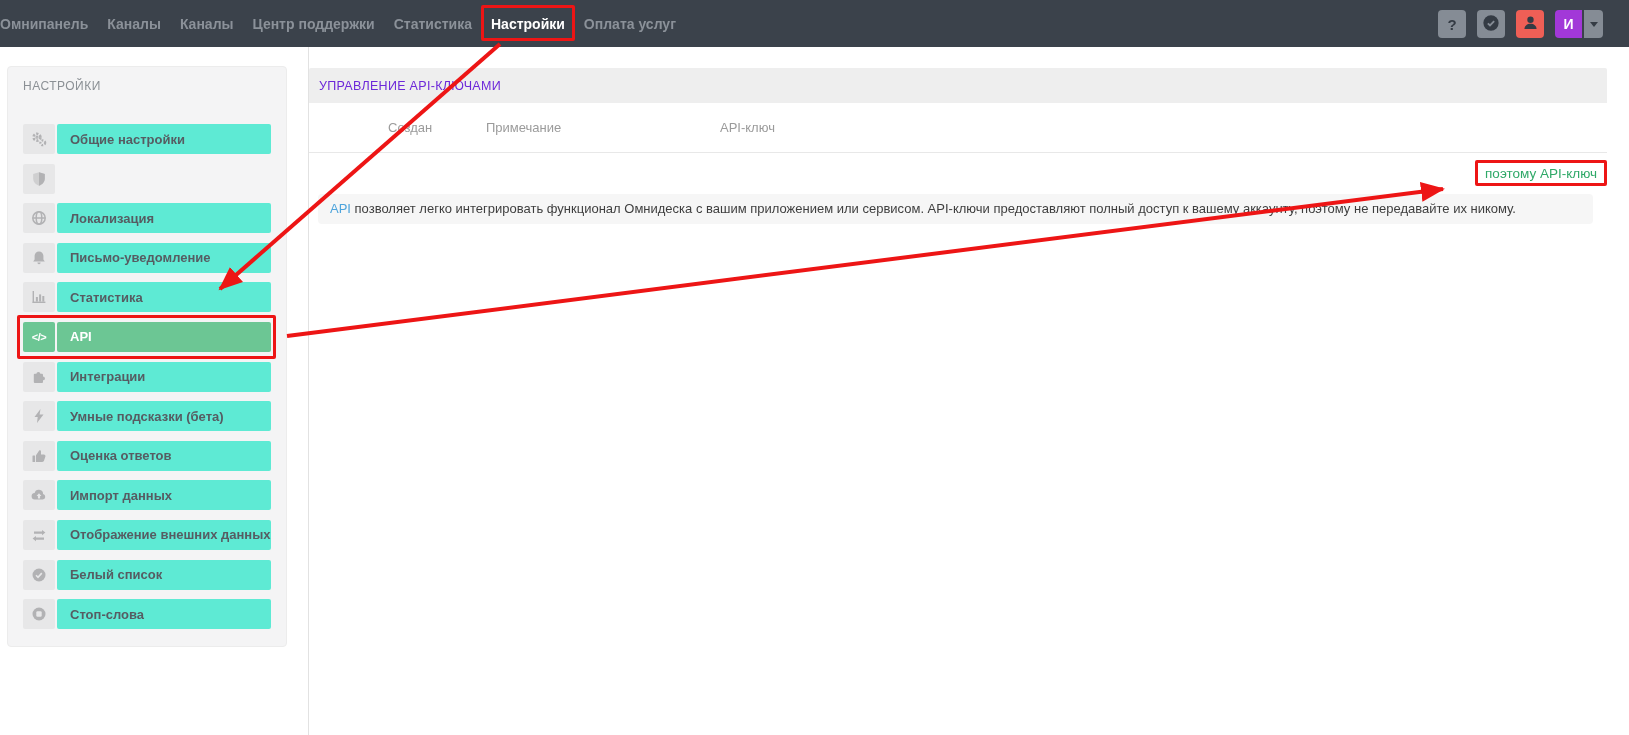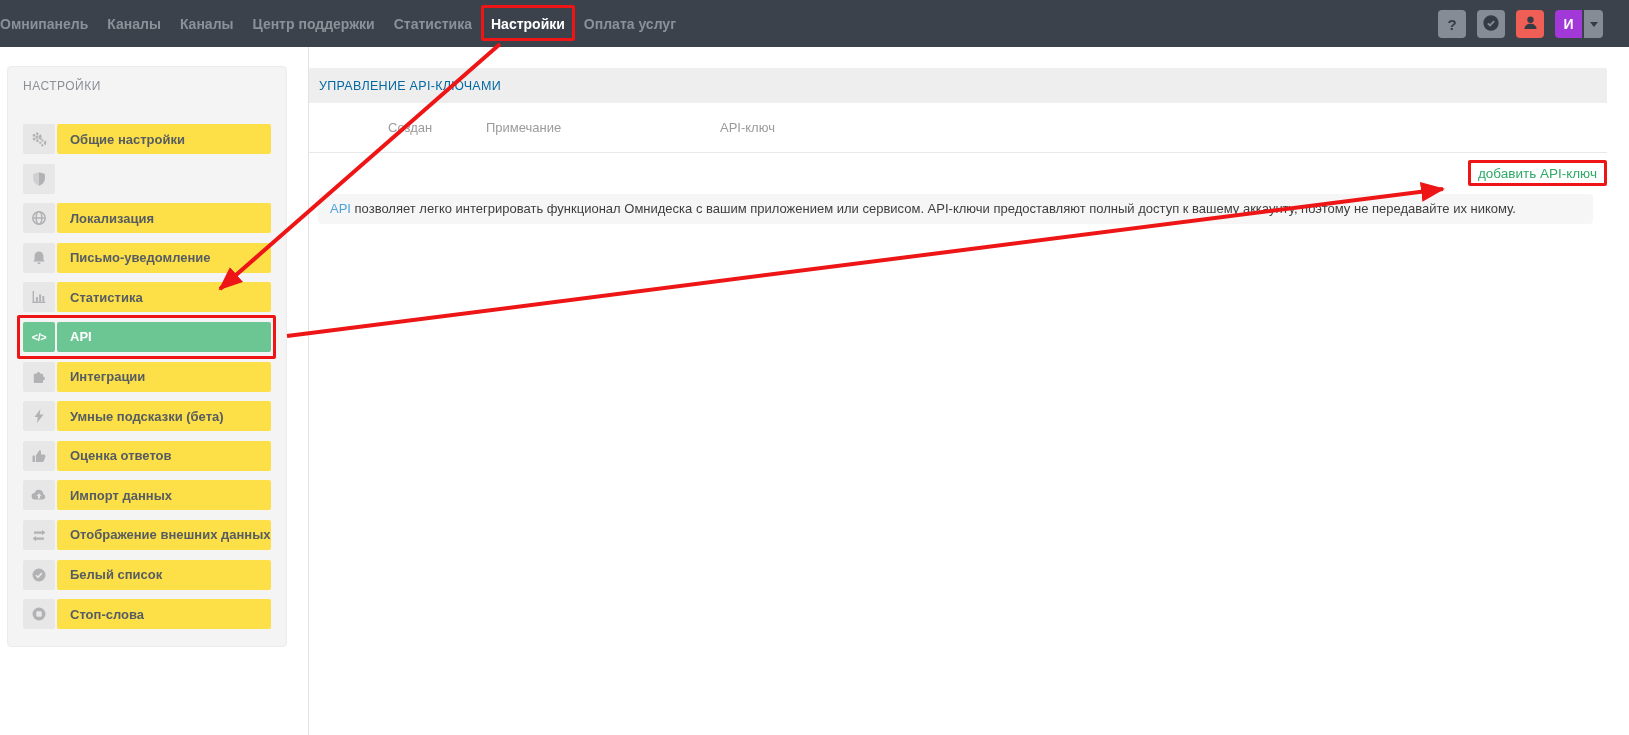--- a/index.html
+++ b/index.html
@@ -29,26 +29,26 @@
   .main-col { flex:1; border-left:1px solid #e2e2e2; padding-top:21px; }
 
   
   .sidebar { margin:19px 0 0 7px; width:280px; height:581px; background:#f4f4f5; border:1px solid #ececec; border-radius:4px; padding:12px 15px 0; }
   .sb-title { font-size:12px; color:#8b9095; letter-spacing:.5px; }
   .sb-list { margin-top:31px; display:flex; flex-direction:column; gap:9.6px; }
   .sb-item { position:relative; display:flex; gap:2px; height:30px; cursor:pointer; }
   .sb-icon { flex:0 0 32px; width:32px; background:#e7e7e8; border-radius:2px; display:flex; align-items:center; justify-content:center; color:#b2b2b4; }
   .sb-icon svg { width:16px; height:16px; display:block; }
   .code-glyph { font-size:11px; font-weight:bold; letter-spacing:-.5px; }
-  .sb-label { flex:1; background:#fde047; border-radius:2px; display:flex; align-items:center; padding-left:13px; font-size:13px; font-weight:bold; color:#565c62; white-space:nowrap; }
+  .sb-label { flex:1; background:#5eead4; border-radius:2px; display:flex; align-items:center; padding-left:13px; font-size:13px; font-weight:bold; color:#565c62; white-space:nowrap; }
   .sb-item.active .sb-icon, .sb-item.active .sb-label { background:#6cc694; color:#fff; }
 
   
   .panel { width:1298px; }
-  .panel-title { height:35px; background:#eeeeee; border-radius:2px 2px 0 0; display:flex; align-items:center; padding-left:10px; font-size:12.5px; color:#0369a1; letter-spacing:.3px; }
+  .panel-title { height:35px; background:#eeeeee; border-radius:2px 2px 0 0; display:flex; align-items:center; padding-left:10px; font-size:12.5px; color:#6d28d9; letter-spacing:.3px; }
   .thead { position:relative; height:50px; background:#fff; border-bottom:1px solid #e8e8e8; }
   .th { position:absolute; top:17px; font-size:13px; color:#9b9b9b; }
   .th-created { left:79px; }
   .th-note { left:177px; }
   .th-key { left:411px; }
   .actions-row { height:40px; background:#fff; display:flex; justify-content:flex-end; align-items:center; padding-right:10px; }
   .add-key { position:relative; color:#2fa968; font-size:13.5px; cursor:pointer; text-decoration:none; white-space:nowrap; }
   .info-bar { margin:1px 14px 0 9px; height:30px; line-height:30px; background:#f6f6f6; border-radius:4px; font-size:13px; color:#3e3e3e; padding-left:12px; white-space:nowrap; overflow:hidden; }
   .info-link { color:#4da4dc; cursor:pointer; text-decoration:none; }
 
@@ -266,21 +266,21 @@
         <header class="panel-title">УПРАВЛЕНИЕ API-КЛЮЧАМИ</header>
 
         <div class="thead">
           <span class="th th-created">Создан</span>
           <span class="th th-note">Примечание</span>
           <span class="th th-key">API-ключ</span>
         </div>
 
         <div class="actions-row">
           <a class="add-key">
-            <span>добавить API-ключ</span>
+            <span>поэтому API-ключ</span>
             <span class="annot-box btn-annot"></span>
           </a>
         </div>
 
         <div class="info-bar"><a class="info-link">API</a><span> позволяет легко интегрировать функционал Омнидеска с вашим приложением или сервисом. API-ключи предоставляют полный доступ к вашему аккаунту, поэтому не передавайте их никому.</span></div>
       </section>
     </main>
   </div>
 
   <svg class="annot-svg" viewBox="0 0 1629 735">

